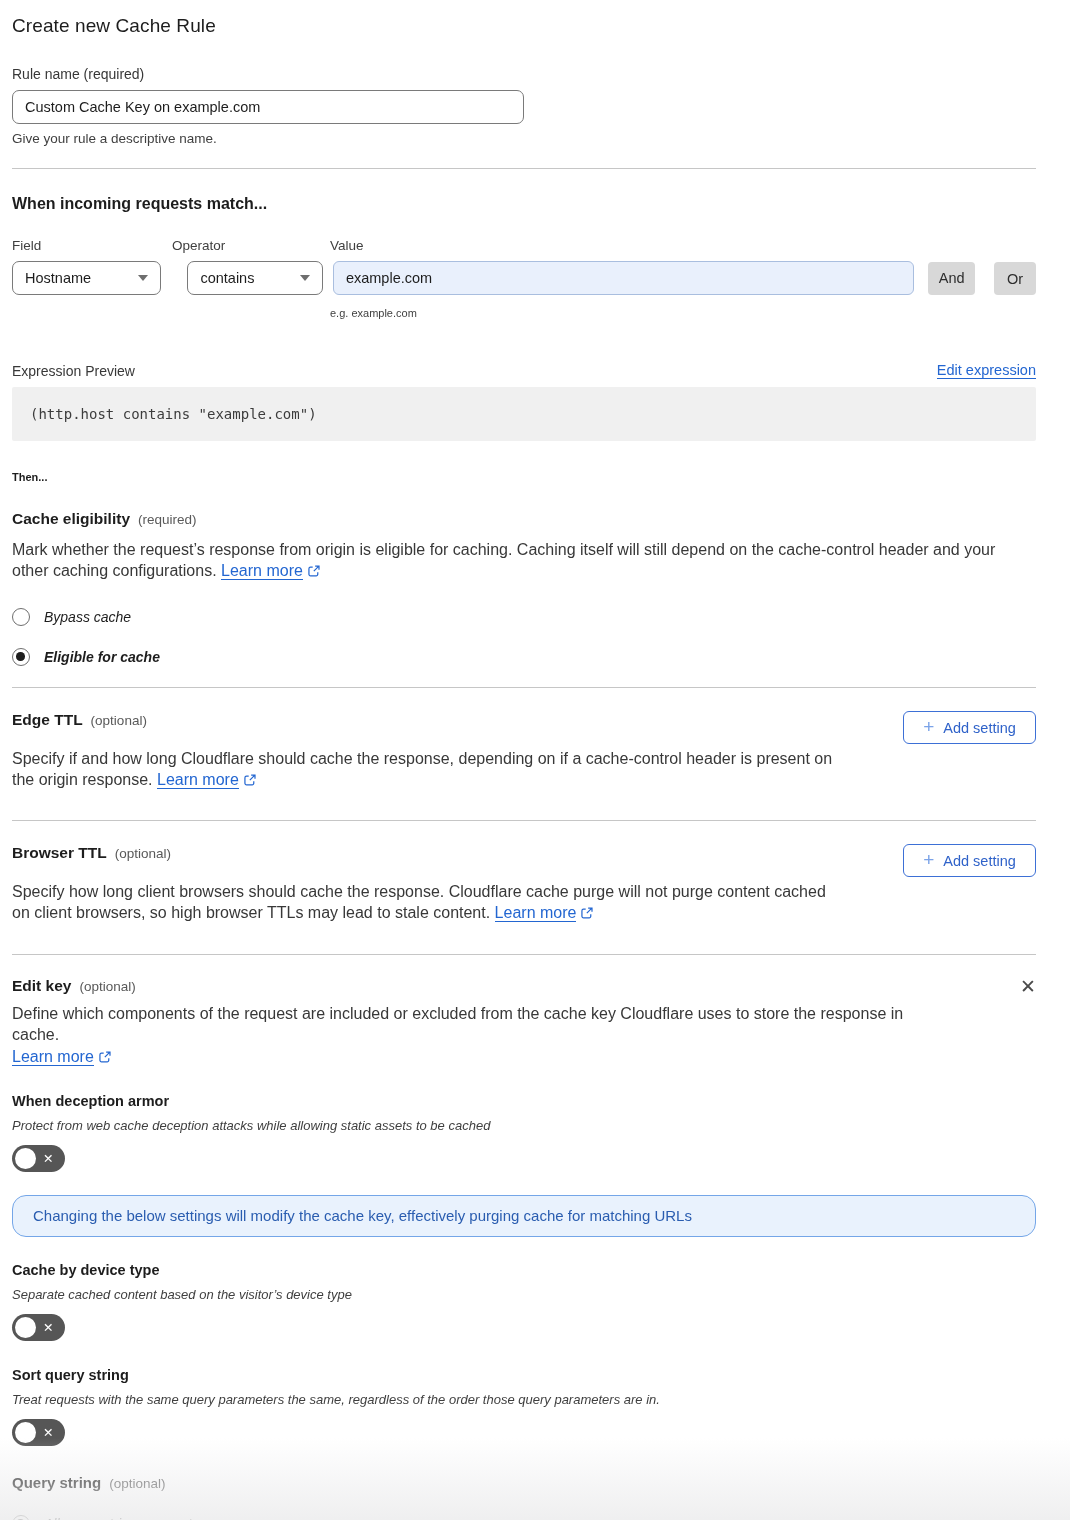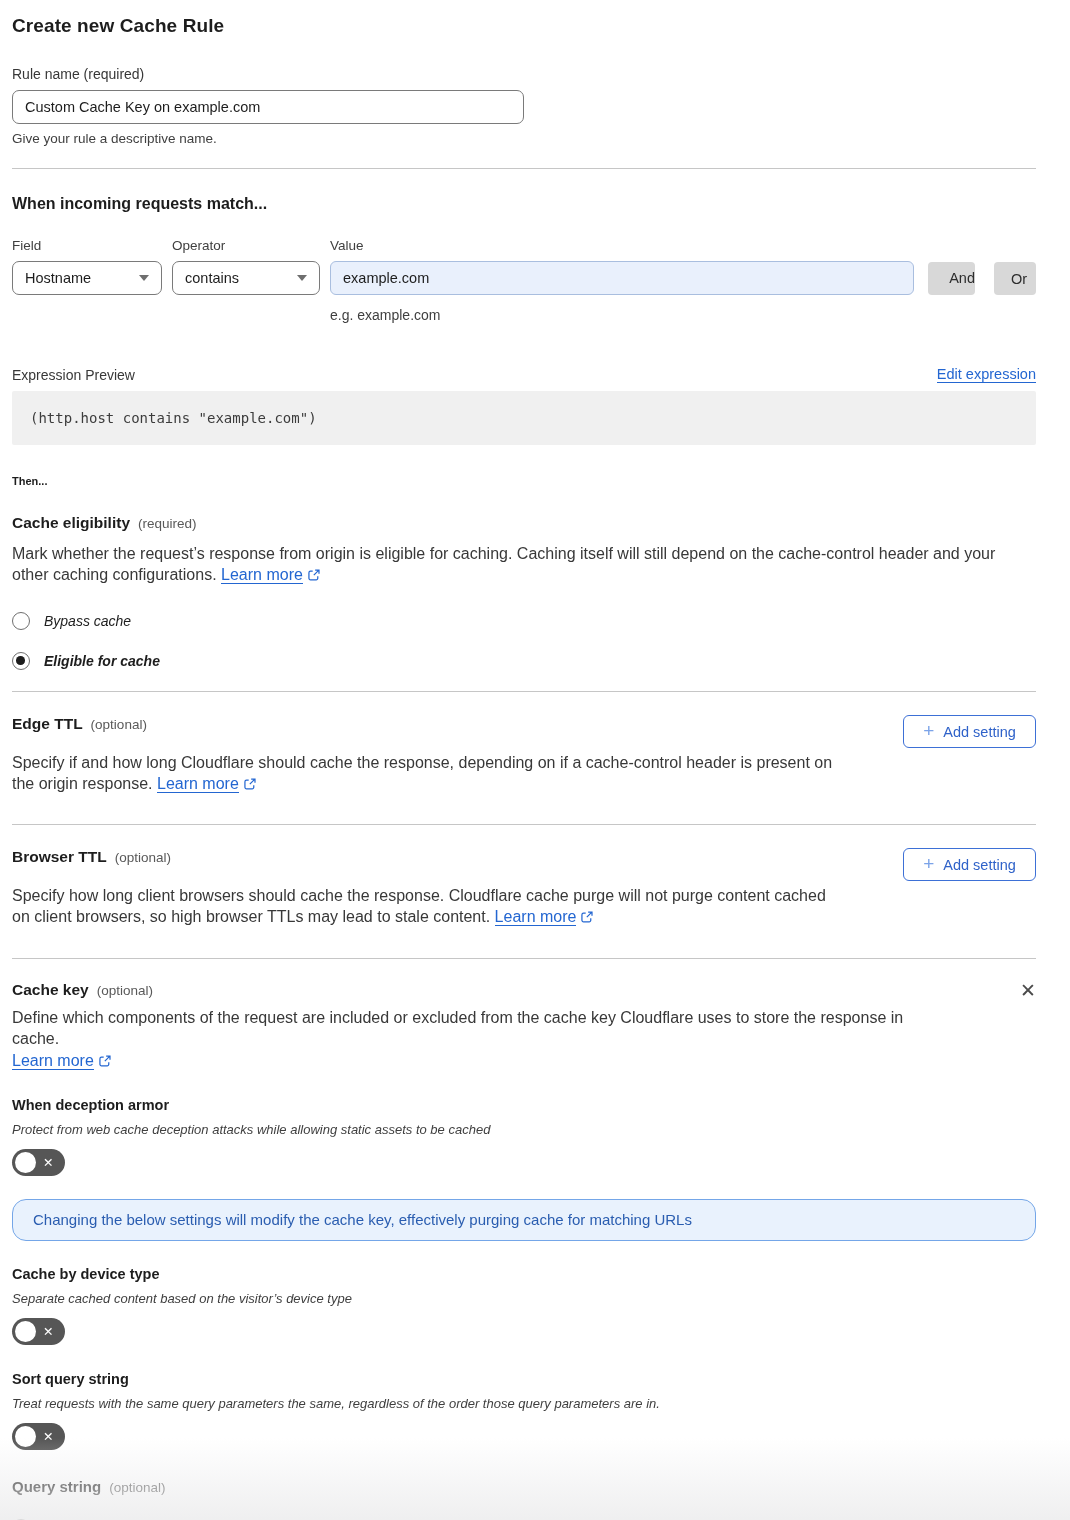--- a/index.html
+++ b/index.html
@@ -5,21 +5,21 @@
   * { box-sizing: border-box; margin: 0; padding: 0; }
   html, body { width: 1070px; height: 1520px; overflow: hidden; }
   body {
     font-family: "Liberation Sans", sans-serif;
     color: #2f2f2f;
     background: #ffffff;
     position: relative;
   }
   .container { width: 1024px; margin-left: 12px; padding-top: 15px; }
 
-  h1.page-title { font-size: 19px; font-weight: 700; color: #1d1d1d; letter-spacing: .1px; }
+  h1.page-title { font-size: 19px; font-weight: 400; color: #1d1d1d; letter-spacing: .1px; }
 
   .field-label { font-size: 14px; color: #383838; margin-bottom: 8px; }
   .text-input {
     width: 512px; height: 34px; border: 1px solid #7a7a7a; border-radius: 7px;
     padding: 0 12px; font-size: 14.5px; color: #1d1d1d; background: #fff;
     font-family: "Liberation Sans", sans-serif; outline: none;
   }
   .help-text { font-size: 13.5px; color: #3f3f3f; margin-top: 7px; }
 
   hr.divider { border: none; border-top: 1px solid #c6c6c6; margin: 0; }
@@ -30,38 +30,38 @@
   .match-labels { display: flex; font-size: 13.5px; color: #3f3f3f; margin-top: 25px; }
   .match-labels .lab-field { width: 160px; }
   .match-labels .lab-operator { width: 158px; }
   .match-controls { display: flex; align-items: center; margin-top: 8px; }
   .select-box {
     height: 34px; border: 1px solid #7a7a7a; border-radius: 7px; background: #fff;
     display: flex; align-items: center; justify-content: space-between;
     padding: 0 12px; font-size: 14.5px; color: #1d1d1d; cursor: pointer;
   }
   .select-field { width: 150px; margin-right: 10px; }
-  .select-operator { width: 148px; margin-right: 10px; }
+  .select-operator { width: 136px; margin-right: 10px; margin-left: 16px; }
   .chevron {
     width: 0; height: 0; border-left: 5px solid transparent; border-right: 5px solid transparent;
     border-top: 6px solid #6e6e6e; margin-left: 8px; flex: none;
   }
   .value-input {
     width: 584px; height: 34px; background: #e9f0fc; border: 1px solid #a9bedf;
     border-radius: 6px; padding: 0 12px; font-size: 14.5px; color: #1d1d1d;
     font-family: "Liberation Sans", sans-serif; outline: none;
   }
   .btn-gray {
     height: 33px; background: #d8d8d8; border: none; border-radius: 4px;
     font-size: 14.5px; color: #2d2d2d; font-family: "Liberation Sans", sans-serif;
-    cursor: pointer; padding: 0 14px; text-align: right;
+    cursor: pointer; padding: 0 14px;
   }
   .btn-and { margin-left: 14px; width: 47px; padding: 0; }
   .btn-or { margin-left: 19px; width: 42px; padding: 9px; }
-  .value-hint { font-size: 14px; color: #3f3f3f; margin-top: 12px; margin-left: 318px; }
+  .value-hint { font-size: 11px; color: #3f3f3f; margin-top: 12px; margin-left: 318px; }
 
   
   .expr-row { display: flex; justify-content: space-between; align-items: flex-end; margin-top: 43px; }
   .expr-label { font-size: 14px; color: #383838; }
   a.link { color: #2366d1; text-decoration: none; border-bottom: 1px solid #2366d1; cursor: pointer; }
   .edit-expression { font-size: 14.5px; }
   .code-block {
     margin-top: 8px; background: #f0f0f0; border-radius: 2px; padding: 19px 18px;
     font-family: "DejaVu Sans Mono", monospace; font-size: 14px; color: #3c3c3c;
   }
@@ -231,21 +231,21 @@
             <path d="M9.3 2.3h4.4v4.4M13.5 2.5L7.8 8.2" fill="none" stroke="#2366d1" stroke-width="1.4"></path>
           </svg></span>
     </div>
   </div>
 
   <hr class="divider" style="margin-top:29px;">
 
   <div style="margin-top:22px;">
     <div class="setting-header">
       <div class="sec-title-row">
-        <span class="sec-title">Cache key</span>
+        <span class="sec-title">Edit key</span>
         <span class="sec-badge">(optional)</span>
       </div>
       <span class="close-x">✕</span>
     </div>
     <div class="sec-desc" style="margin-top:7px; max-width:900px;">
       <span>Define which components of the request are included or excluded from the cache key Cloudflare uses to store the response in cache.</span>
     </div>
     <div class="sec-desc" style="margin-top:1px;">
       <a class="link">Learn more</a><span class="ext-icon"><svg width="14" height="14" viewBox="0 0 16 16">
             <path d="M6.5 3.5H4A1.8 1.8 0 0 0 2.2 5.3v6.5A1.8 1.8 0 0 0 4 13.6h6.5a1.8 1.8 0 0 0 1.8-1.8V9.3" fill="none" stroke="#2366d1" stroke-width="1.4"></path>

